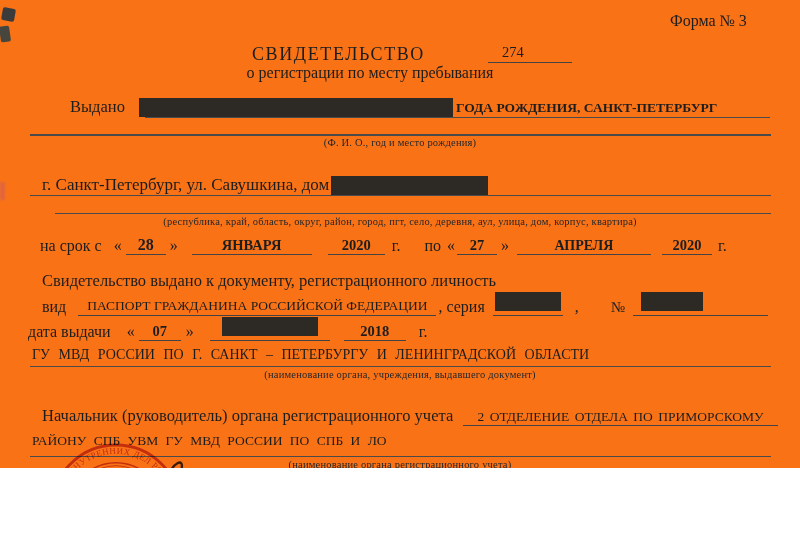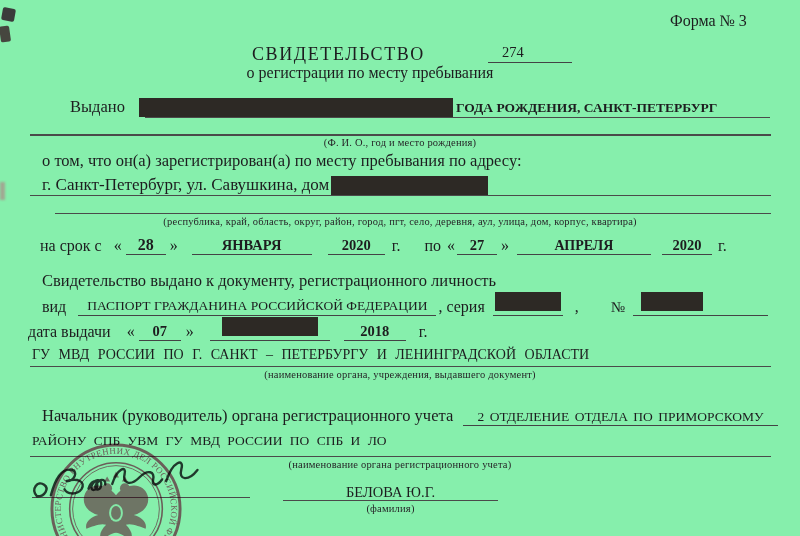--- a/index.html
+++ b/index.html
@@ -1,19 +1,19 @@
 <!DOCTYPE html>
 <html><head>
 <meta charset="utf-8">
 <style>
   html,body{margin:0;padding:0;}
   .page{
     position:relative;
-    width:800px;height:536px;
-    background:#86efac;
+    width:800px;height:468px;
+    background:#f97316;
     overflow:hidden;
     font-family:"Liberation Serif","DejaVu Serif",serif;
     color:#1d1d1f;
   }
   .abs{position:absolute;}
   .hr{position:absolute;height:0;border-top:1.6px solid #4a4a4a;}
   .hr-thick{border-top-width:2px;}
   .ul{border-bottom:1.6px solid #434345;}
   .caption{
     position:absolute;
@@ -50,21 +50,20 @@
   <div class="abs row" style="left:70px;top:95px;height:22px;">
     <span style="font-size:16.5px;margin-right:14px;">Выдано</span>
     <span class="bar" style="width:314px;"></span>
     <span class="b" style="font-size:13.5px;margin-left:3px;padding-bottom:1px;">ГОДА РОЖДЕНИЯ, САНКТ-ПЕТЕРБУРГ</span>
   </div>
   <div class="hr" style="left:145px;top:117px;width:625px;"></div>
 
   <div class="hr hr-thick" style="left:30px;top:134px;width:741px;"></div>
   <div class="caption" style="left:0;top:137px;width:800px;">(Ф. И. О., год и место рождения)</div>
 
-  <div class="abs" style="left:42px;top:151px;font-size:16.5px;white-space:nowrap;">о том, что он(а) зарегистрирован(а) по месту пребывания по адресу:</div>
 
   <div class="abs row" style="left:42px;top:174px;height:21px;">
     <span style="font-size:17px;">г. Санкт-Петербург, ул. Савушкина, дом</span>
     <span class="bar" style="width:157px;margin-left:2px;"></span>
   </div>
   <div class="hr" style="left:30px;top:195px;width:741px;"></div>
 
   <div class="hr" style="left:55px;top:213px;width:716px;"></div>
   <div class="caption" style="left:0;top:216px;width:800px;">(республика, край, область, округ, район, город, пгт, село, деревня, аул, улица, дом, корпус, квартира)</div>
 

